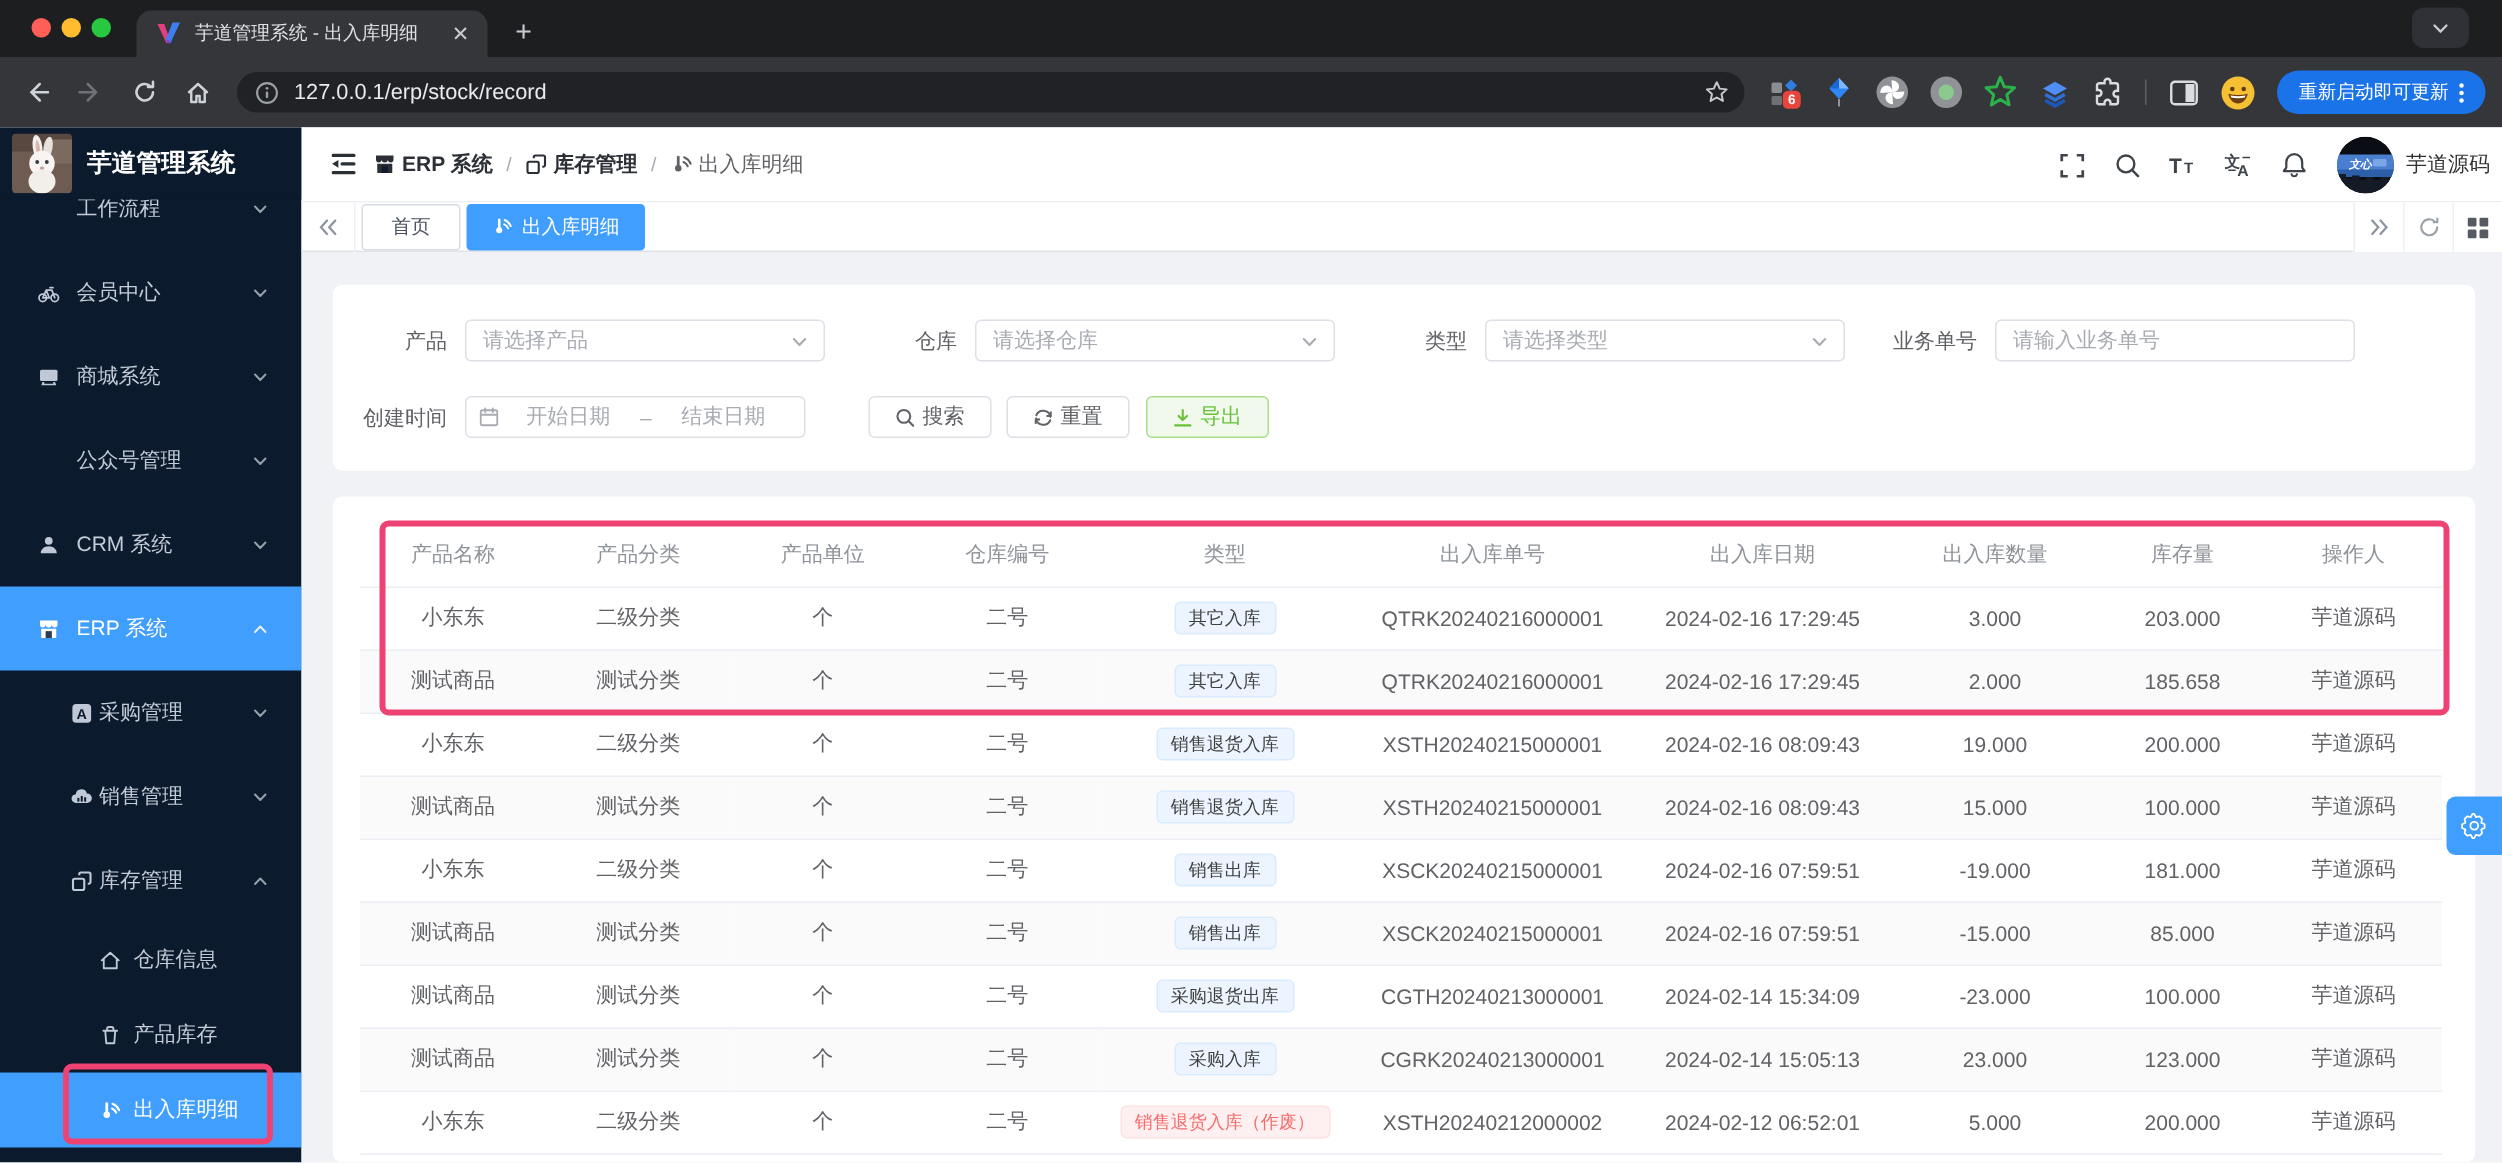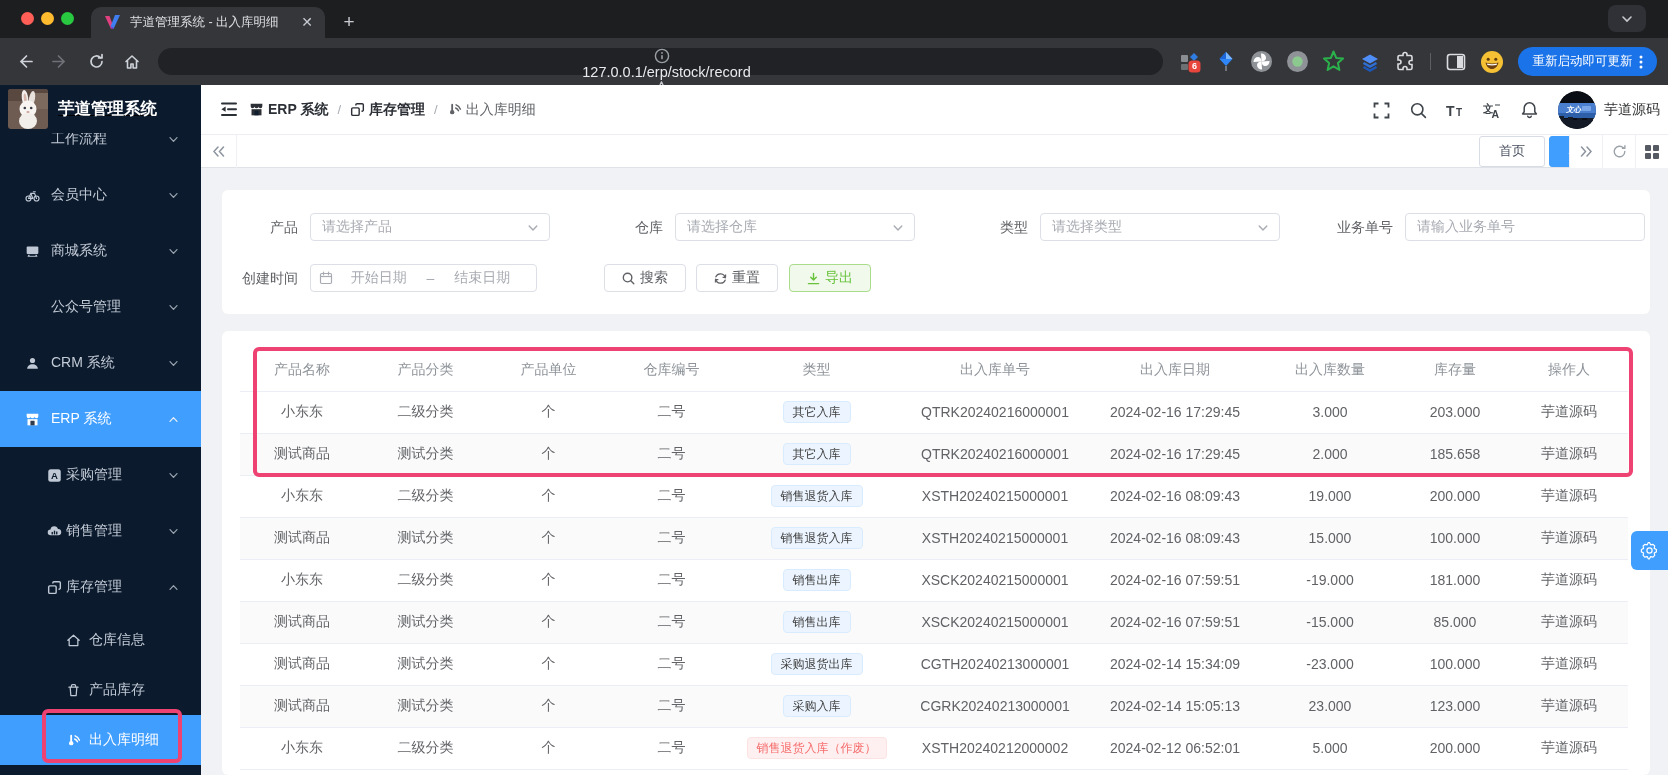--- a/index.html
+++ b/index.html
@@ -14,33 +14,33 @@
   .t-yellow { left:41px; background:#febc2e; }
   .t-green { left:61px; background:#28c840; }
   .btab { position:absolute; left:91px; top:7px; width:234px; height:31px; background:#35363a; border-radius:10px 10px 0 0; display:flex; align-items:center; padding:0 10px 0 13px; }
   .btab-title { color:#dfe1e5; font-size:12.5px; flex:1; margin-left:9px; white-space:nowrap; overflow:hidden; }
   .btab-close { color:#c7cbd1; font-size:14px; width:16px; height:16px; line-height:15px; text-align:center; border-radius:4px; }
   .newtab-btn { position:absolute; left:337px; top:11px; width:24px; height:24px; color:#c7cbd1; font-size:19px; line-height:22px; text-align:center; border-radius:50%; }
   .tabsearch-btn { position:absolute; right:22px; top:5px; width:38px; height:27px; background:#303136; border-radius:8px; display:flex; align-items:center; justify-content:center; }
 
   .toolbar { position:absolute; left:0; top:38px; width:1668px; height:47px; background:#35363a; display:flex; align-items:center; }
   .nav-ic { width:28px; height:28px; display:flex; align-items:center; justify-content:center; flex:0 0 auto; }
-  .addr { position:absolute; left:158px; top:10px; width:1005px; height:27px; background:#212225; border-radius:14px; display:flex; align-items:center; padding:0 10px 0 12px;flex-direction:column; }
+  .addr { position:absolute; left:158px; top:10px; width:1005px; height:27px; background:#212225; border-radius:14px; display:flex; align-items:center; padding:0 10px 0 12px; }
   .addr-url { color:#e8eaed; font-size:14.5px; margin-left:10px; flex:1; }
   .ext-area { position:absolute; left:1176px; top:10px; height:27px; display:flex; align-items:center; gap:9px; }
   .ext-ic { width:27px; height:27px; display:flex; align-items:center; justify-content:center; position:relative; }
   .ext-sep { width:1px; height:17px; background:#5c5f64; margin:0 2px; }
   .update-pill { position:absolute; left:1518px; top:9px; width:139px; height:29px; background:#1a73e8; border-radius:15px; display:flex; align-items:center; justify-content:center; gap:6px; color:#fff; font-size:12.5px; }
 
   
   .app { position:absolute; left:0; top:85px; width:1668px; height:690px; display:flex; background:#f0f2f5; }
 
   
   .sidebar { position:relative; width:201px; height:690px; background:#0b1a2d; overflow:hidden; flex:0 0 auto; }
-  .side-logo { position:absolute; left:0; top:0; width:201px; height:48px; background:#0b1a2d; z-index:3; display:flex; align-items:center;text-decoration:underline; }
+  .side-logo { position:absolute; left:0; top:0; width:201px; height:48px; background:#0b1a2d; z-index:3; display:flex; align-items:center; }
   .side-logo .rabbit { width:40px; height:40px; margin-left:8px; border-radius:3px; overflow:hidden; flex:0 0 auto; }
   .side-logo .apptitle { color:#fff; font-size:16.5px; font-weight:700; margin-left:10px; white-space:nowrap; }
   .menu { position:absolute; left:0; top:26px; width:201px; }
   .mi { position:relative; display:flex; align-items:center; color:#c3cbd6; font-size:14px; }
   .mi .mi-ico { position:absolute; display:flex; align-items:center; justify-content:center; width:15px; height:15px; }
   .mi .mi-label { white-space:nowrap; }
   .mi .mi-arrow { position:absolute; right:22px; width:12px; height:12px; display:flex; align-items:center; justify-content:center; }
   .mi.lvl1 { height:56px; } .mi.lvl1 .mi-ico { left:25px; } .mi.lvl1 .mi-label { margin-left:51px; }
   .mi.lvl1.noicon .mi-label { margin-left:51px; }
   .mi.lvl2 { height:56px; } .mi.lvl2 .mi-ico { left:47px; } .mi.lvl2 .mi-label { margin-left:66px; }
@@ -54,31 +54,31 @@
   .collapse-btn { margin-left:12px; width:32px; height:32px; display:flex; align-items:center; justify-content:center; }
   .crumbs { display:flex; align-items:center; margin-left:4px; }
   .crumb { display:flex; align-items:center; gap:4px; font-size:14px; color:#2c3036; font-weight:700; }
   .crumb.last { color:#606266; font-weight:400; }
   .crumb-sep { color:#a6abb3; margin:0 9px; font-size:13px; }
   .nav-right { position:absolute; right:2px; top:0; height:50px; display:flex; align-items:center; }
   .nav-tool { width:37px; height:50px; display:flex; align-items:center; justify-content:center; }
   .nav-avatar { width:38px; height:38px; border-radius:50%; overflow:hidden; margin-left:10px; flex:0 0 auto;font-style:italic; }
   .nav-user { font-size:14px; color:#303133; margin:0 6px 0 8px; white-space:nowrap; }
 
-  .tagsbar { position:relative; height:33px; background:#fff; border-bottom:1px solid #dfe3e8; display:flex; align-items:center; flex:0 0 auto;justify-content:space-between; }
+  .tagsbar { position:relative; height:33px; background:#fff; border-bottom:1px solid #dfe3e8; display:flex; align-items:center; flex:0 0 auto; }
   .tags-left { width:36px; height:33px; border-right:1px solid #eef0f3; display:flex; align-items:center; justify-content:center; flex:0 0 auto; }
   .tagview { height:31px; margin:0 0 0 4px; padding:0 19px; display:flex; align-items:center; gap:6px; font-size:13px; border:1px solid #d8dce5; background:#fff; color:#495060; border-radius:3px; white-space:nowrap; }
   .tagview.active { background:#409eff; border-color:#409eff; color:#fff; padding:0 16px; }
   .tags-right { position:absolute; right:0; top:0; height:33px; display:flex; }
   .tags-ctl { width:33px; height:33px; border-left:1px solid #eef0f3; display:flex; align-items:center; justify-content:center; background:#fff; }
 
   .content { position:relative; flex:1; background:#f0f2f5; padding:22px 18px 0 21px; overflow:hidden; }
   .card { background:#fff; border-radius:6px; }
   .filter-card { height:124px; padding:23px 0 0 0; }
-  .frow { display:flex; height:28px; margin-bottom:23px;gap:25px; }
+  .frow { display:flex; height:28px; margin-bottom:23px; }
   .fitem { display:flex; margin-right:12px; }
   .flabel { width:88px; padding-right:12px; text-align:right; line-height:28px; color:#606266; font-size:14px; white-space:nowrap; }
   .fctl { position:relative; width:240px; height:28px; border:1px solid #dcdfe6; border-radius:4px; background:#fff; display:flex; align-items:center; }
   .fctl .ph { color:#a8abb2; font-size:14px; margin-left:11px; white-space:nowrap; }
   .fctl .caret { position:absolute; right:10px; top:8px; }
   .fctl.daterange { width:227px; padding:0 8px; }
   .fctl.daterange .dr-txt { flex:1; text-align:center; color:#a8abb2; font-size:14px; white-space:nowrap; }
   .fctl.daterange .dr-sep { color:#a8abb2; font-size:14px; padding:0 2px; }
   .fbtns { display:flex; margin-left:30px; }
   .btn { height:28px; padding:0 17px; border:1px solid #dcdfe6; border-radius:4px; background:#fff; display:flex; align-items:center; gap:5px; font-size:14px; color:#606266; margin-right:10px; white-space:nowrap; }

